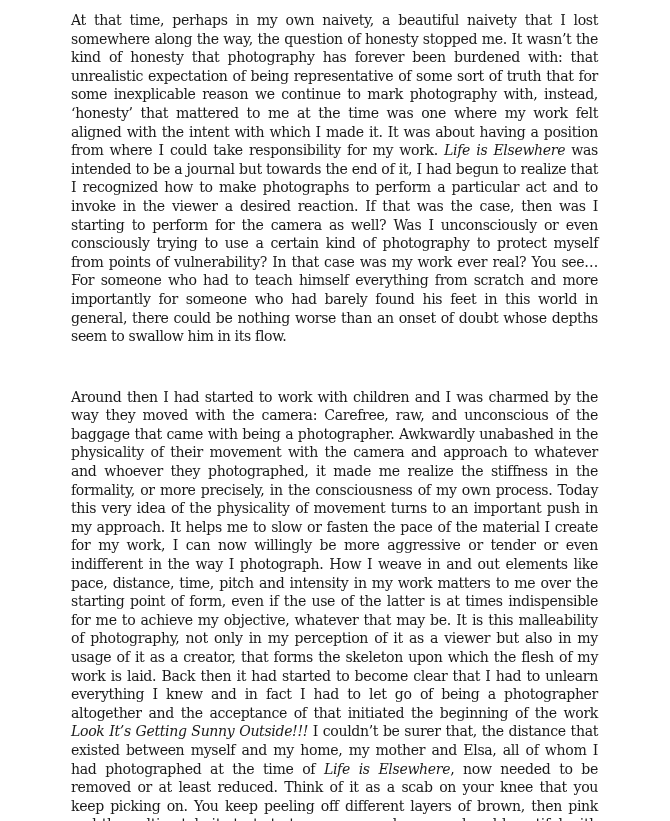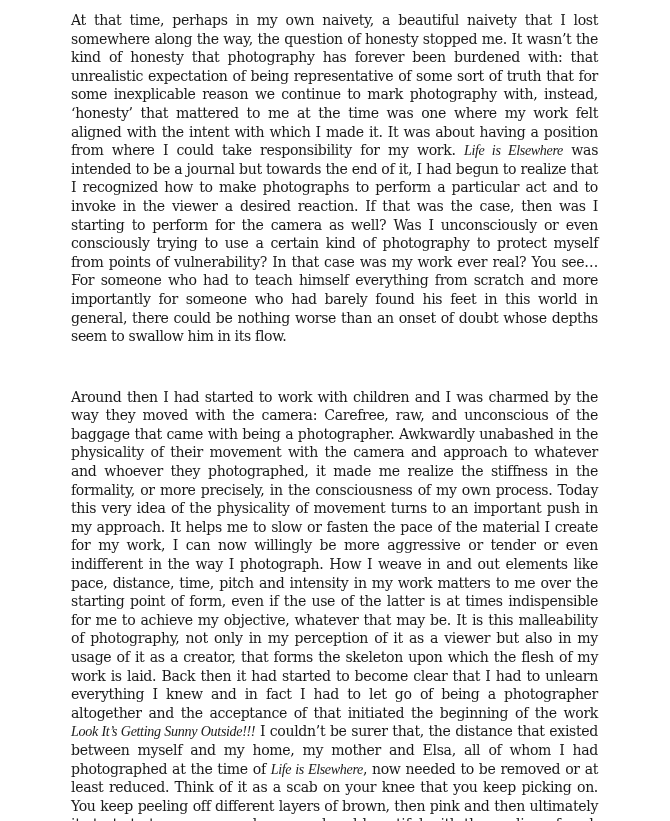--- a/index.html
+++ b/index.html
@@ -28,21 +28,20 @@
     }
     .para {
       margin: 0;
       padding: 0;
     }
     .para + .para {
       margin-top: 42px;
     }
     em {
       font-style: italic;
-      font-family: Liberation Serif, serif;
     }
   </style>
 </head>
 <body>
 
 <div class="page">
   <p class="para">
     <span>At that time, perhaps in my own naivety, a beautiful naivety that I lost somewhere along the way, the question of honesty stopped me. It wasn’t the kind of honesty that photography has forever been burdened with: that unrealistic expectation of being representative of some sort of truth that for some inexplicable reason we continue to mark photography with, instead, ‘honesty’ that mattered to me at the time was one where my work felt aligned with the intent with which I made it. It was about having a position from where I could take responsibility for my work. </span><em>Life is Elsewhere</em><span> was intended to be a journal but towards the end of it, I had begun to realize that I recognized how to make photographs to perform a particular act and to invoke in the viewer a desired reaction. If that was the case, then was I starting to perform for the camera as well? Was I unconsciously or even consciously trying to use a certain kind of photography to protect myself from points of vulnerability? In that case was my work ever real? You see… For someone who had to teach himself everything from scratch and more importantly for someone who had barely found his feet in this world in general, there could be nothing worse than an onset of doubt whose depths seem to swallow him in its flow.</span>
   </p>
   <p class="para">

